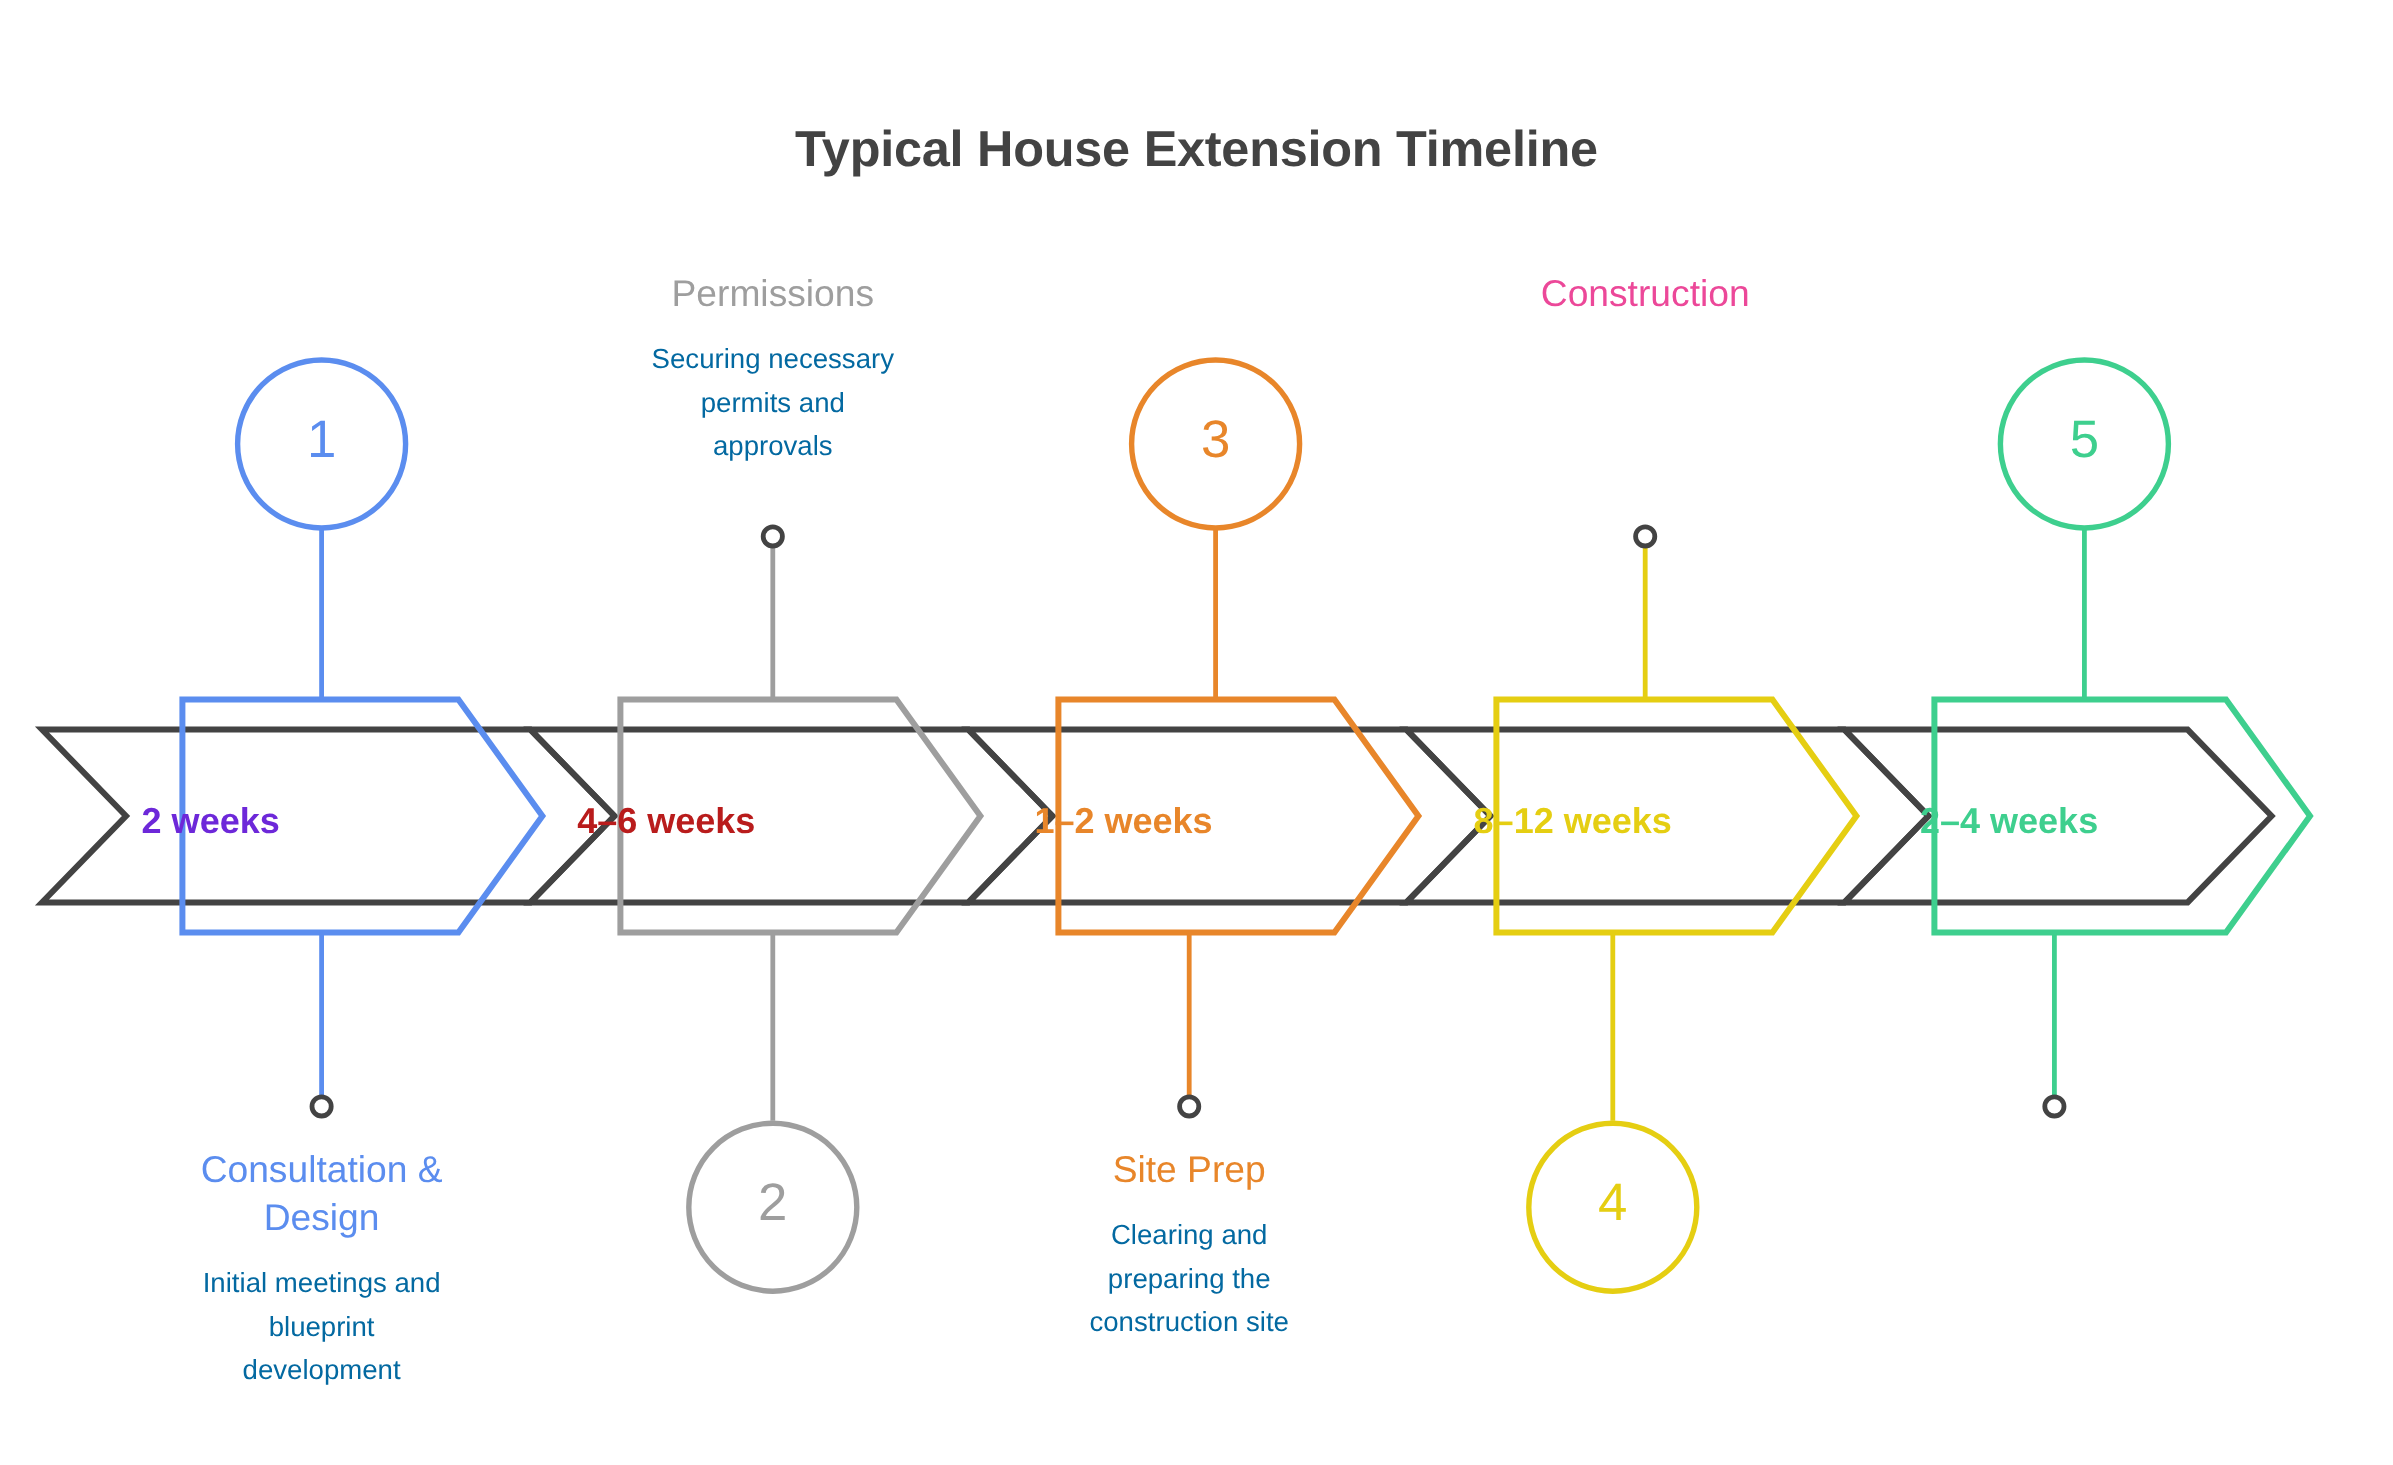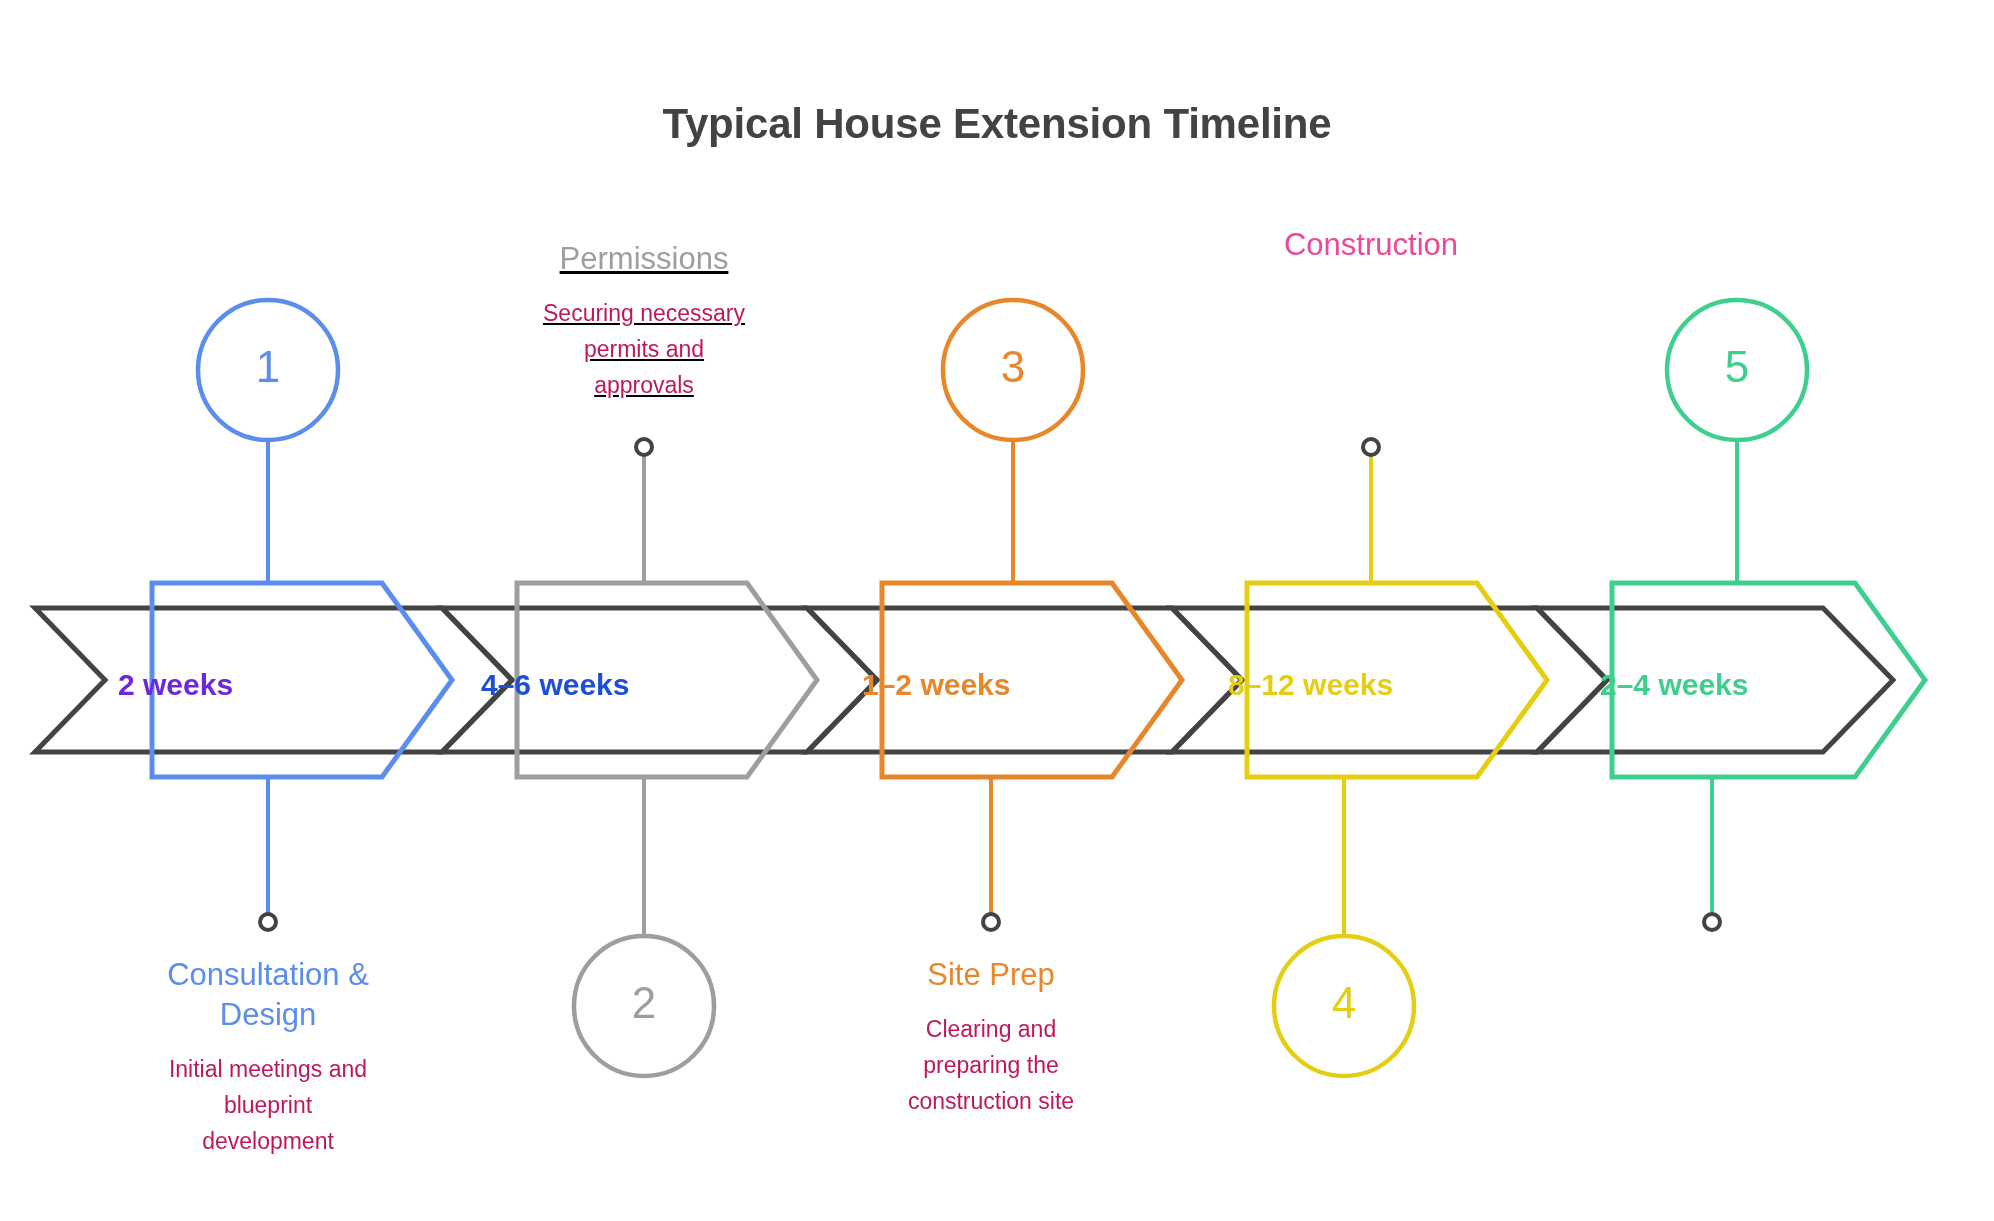--- a/index.html
+++ b/index.html
@@ -44,21 +44,21 @@
   }
   .stage-title {
     font-size: 31px;
     line-height: 40px;
     font-weight: normal;
     white-space: pre-line;
   }
   .stage-desc {
     font-size: 23px;
     line-height: 36px;
-    color: #be185d;
+    color: #0369a1;
     white-space: pre-line;
     margin-top: 16px;
   }
   .duration-label {
     position: absolute;
     font-size: 30px;
     font-weight: bold;
     white-space: nowrap;
   }
   .circle-num {
@@ -129,34 +129,34 @@
     </g>
   </svg>
 
   <div class="circle-num" style="left:208px; top:342px; width:120px; color:#5B8DEF;">1</div>
   <div class="circle-num" style="left:584px; top:978px; width:120px; color:#9E9E9E;">2</div>
   <div class="circle-num" style="left:953px; top:342px; width:120px; color:#E8862A;">3</div>
   <div class="circle-num" style="left:1284px; top:978px; width:120px; color:#E5CE12;">4</div>
   <div class="circle-num" style="left:1677px; top:342px; width:120px; color:#3ECF8E;">5</div>
 
   <div class="duration-label" style="left:118px; top:668px; color:#6d28d9;">2 weeks</div>
-  <div class="duration-label" style="left:481px; top:668px; color:#1d4ed8;">4–6 weeks</div>
+  <div class="duration-label" style="left:481px; top:668px; color:#b91c1c;">4–6 weeks</div>
   <div class="duration-label" style="left:862px; top:668px; color:#E8862A;">1–2 weeks</div>
   <div class="duration-label" style="left:1228px; top:668px; color:#E5CE12;">8–12 weeks</div>
   <div class="duration-label" style="left:1600px; top:668px; color:#3ECF8E;">2–4 weeks</div>
 
   <div class="txt-block" style="left:108px; top:955px; width:320px;">
     <div class="stage-title" style="color:#5B8DEF;">Consultation &amp;
 Design</div>
     <div class="stage-desc">Initial meetings and
 blueprint
 development</div>
   </div>
 
-  <div class="txt-block" style="left:484px; top:239px; width:320px;text-decoration:underline;">
+  <div class="txt-block" style="left:484px; top:225px; width:320px;">
     <div class="stage-title" style="color:#9E9E9E;">Permissions</div>
     <div class="stage-desc">Securing necessary
 permits and
 approvals</div>
   </div>
 
   <div class="txt-block" style="left:831px; top:955px; width:320px;">
     <div class="stage-title" style="color:#E8862A;">Site Prep</div>
     <div class="stage-desc">Clearing and
 preparing the

